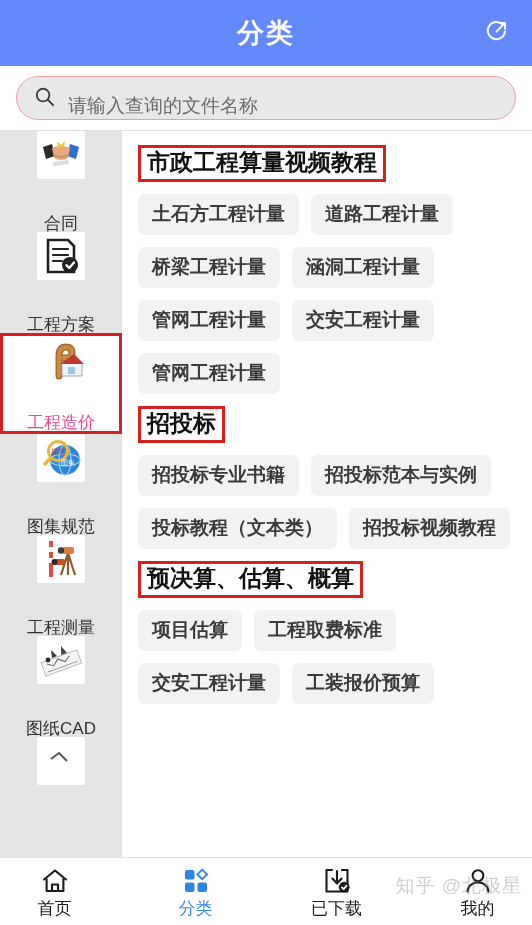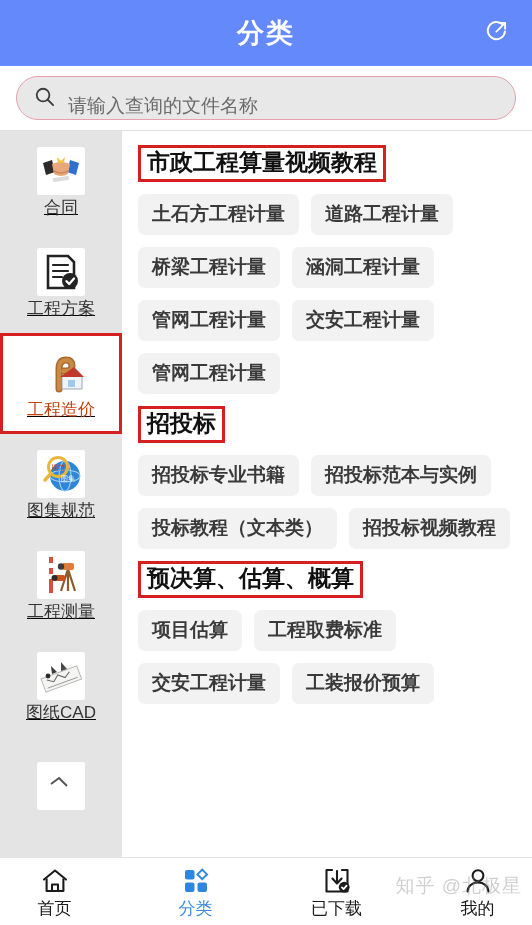--- a/index.html
+++ b/index.html
@@ -32,26 +32,26 @@
   
   .body { flex: 1 1 auto; display: flex; min-height: 0; border-top: 1px solid #e0e0e0; }
 
   
   .sidebar {
     width: 122px; flex: 0 0 122px; background: #e4e4e4;
     overflow: hidden; position: relative;
   }
   .side-item {
     height: 101px; display: flex; flex-direction: column;
-    align-items: center; justify-content: center; gap: 4px; position: relative; text-decoration: underline;
+    align-items: center; justify-content: space-between; gap: 4px; position: relative;
   }
   .side-item.active { background: #ffffff; border: 3px solid #d61f1f; }
   .side-icon { width: 48px; height: 48px; background: #ffffff; border-radius: 3px; position: relative; overflow: hidden; }
   .side-label { font-size: 17px; color: #333333; line-height: 1; }
-  .side-item.active .side-label { color: #c2410c; }
+  .side-item.active .side-label { color: #ec4899; }
 
   
   .content { flex: 1 1 auto; background: #ffffff; padding: 14px 0 0 16px; overflow: hidden; }
   .section { margin-bottom: 6px; }
   .section-title {
     display: inline-block; font-size: 23px; font-weight: 700; color: #111111;
     border: 3px solid #d61f1f; padding: 1px 6px 3px 6px; line-height: 1.18; margin-bottom: 12px;
   }
   .chip-row { display: flex; flex-wrap: wrap; gap: 12px 12px; margin-bottom: 12px; font-weight: bold; }
   .chip {

